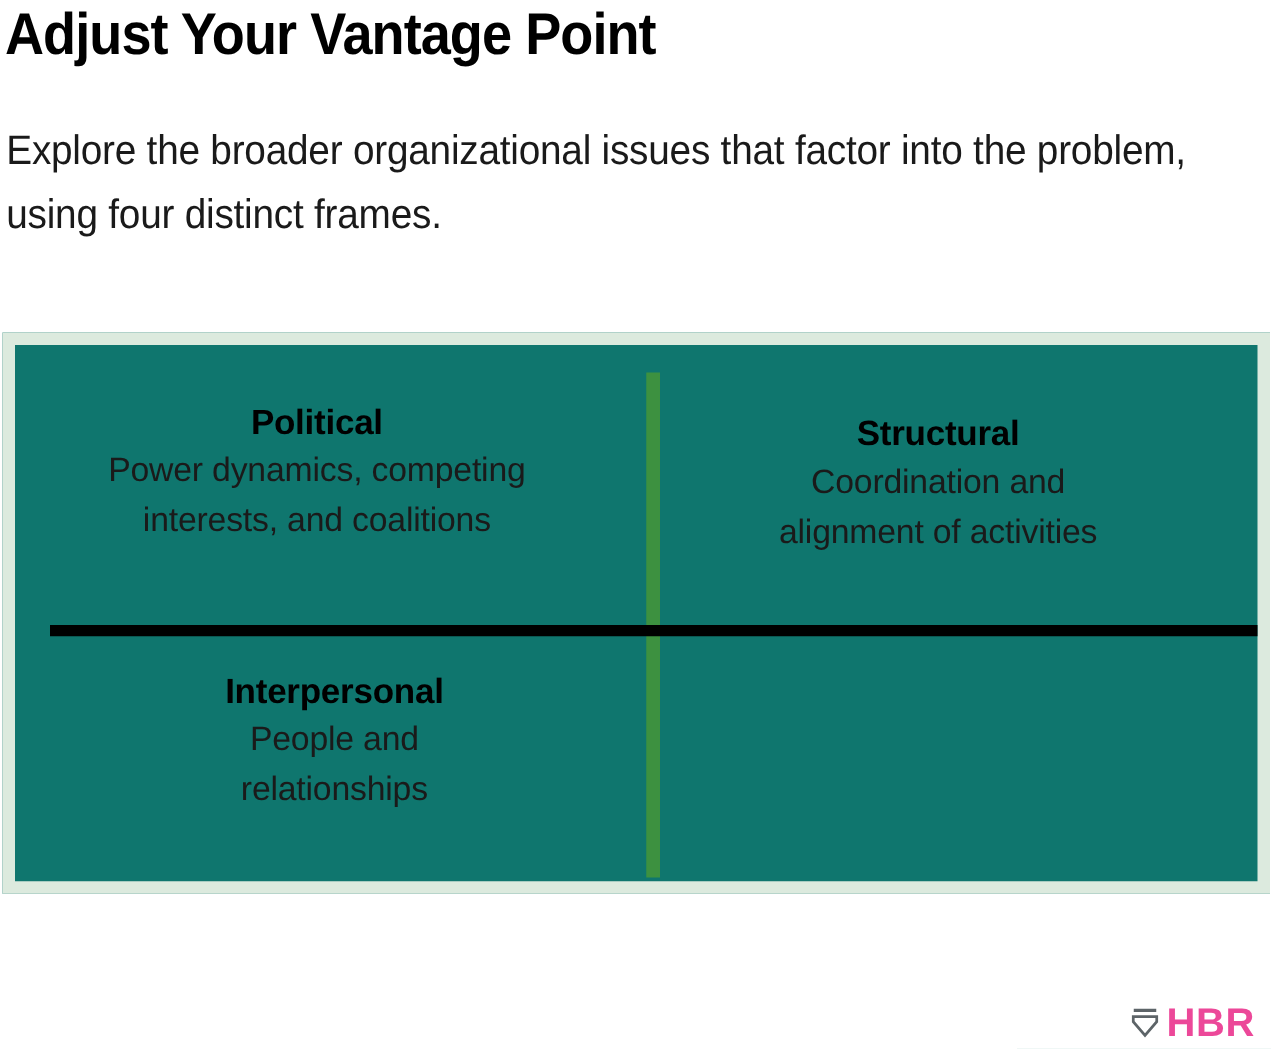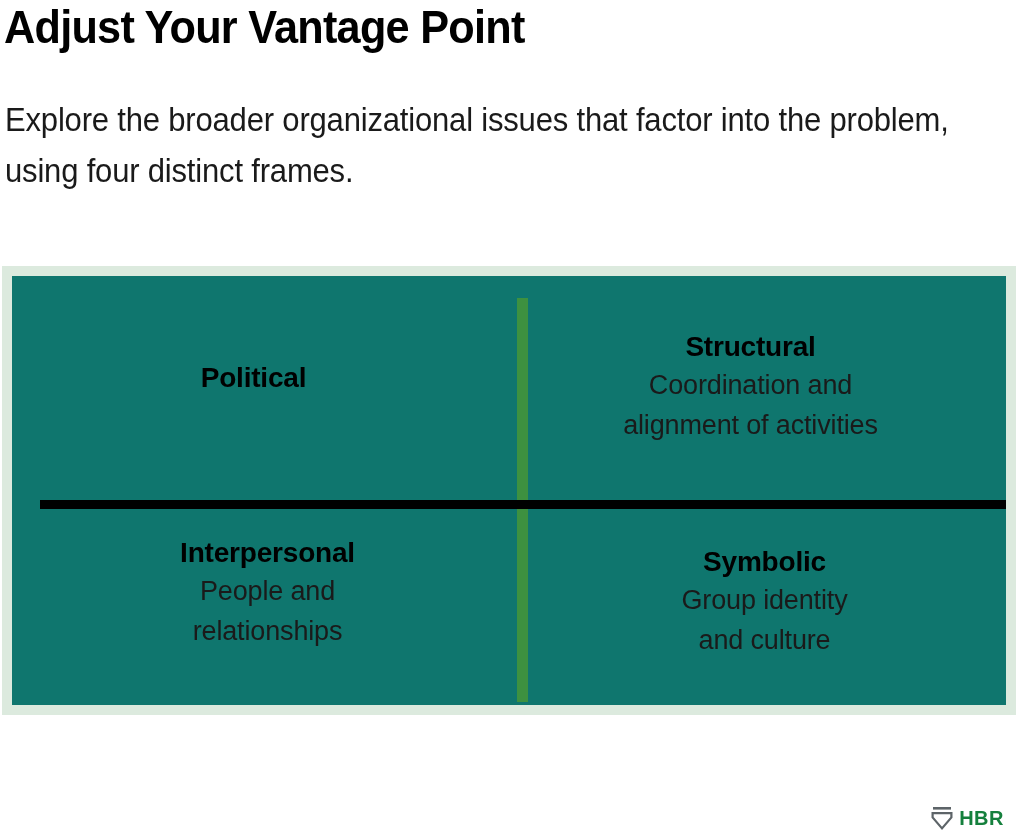--- a/index.html
+++ b/index.html
@@ -128,60 +128,57 @@
     position: absolute;
     right: 20px;
     bottom: 8px;
     display: flex;
     align-items: center;
     gap: 6px;
     color: #5d6468;
   }
   #hbr-mark { display: block; }
   #hbr-wordmark {
-    font-size: 20px;
+    font-size: 32px;
     font-weight: 700;
     letter-spacing: 0.5px;
     line-height: 26px;
-    color: #15803d;
+    color: #ec4899;
   }
 </style>
 </head>
 <body>
 
 <div id="header">
   <div id="chart-title">Adjust Your Vantage Point</div>
   <div id="chart-subtitle">Explore the broader organizational issues that factor into the problem, using four distinct frames.</div>
 </div>
 
 <div id="matrix-frame">
 
   <div id="matrix-grid">
 
     <div class="quadrant q-tl">
       <div class="quad-title">Political</div>
+      <div class="quad-desc">Power dynamics, competing
+interests, and coalitions</div>
     </div>
 
     <div class="quadrant q-bl">
       <div class="quad-title">Structural</div>
       <div class="quad-desc">Coordination and
 alignment of activities</div>
     </div>
 
     <div class="quadrant q-tr">
       <div class="quad-title">Interpersonal</div>
       <div class="quad-desc">People and
 relationships</div>
     </div>
 
-    <div class="quadrant q-br">
-      <div class="quad-title">Symbolic</div>
-      <div class="quad-desc">Group identity
-and culture</div>
-    </div>
 
   </div>
 
   <div id="axis-horizontal"></div>
   <div id="axis-vertical"></div>
 
 </div>
 
 <div id="hbr-logo">
   <svg id="hbr-mark" width="22" height="26" viewBox="0 0 22 26" aria-hidden="true">

